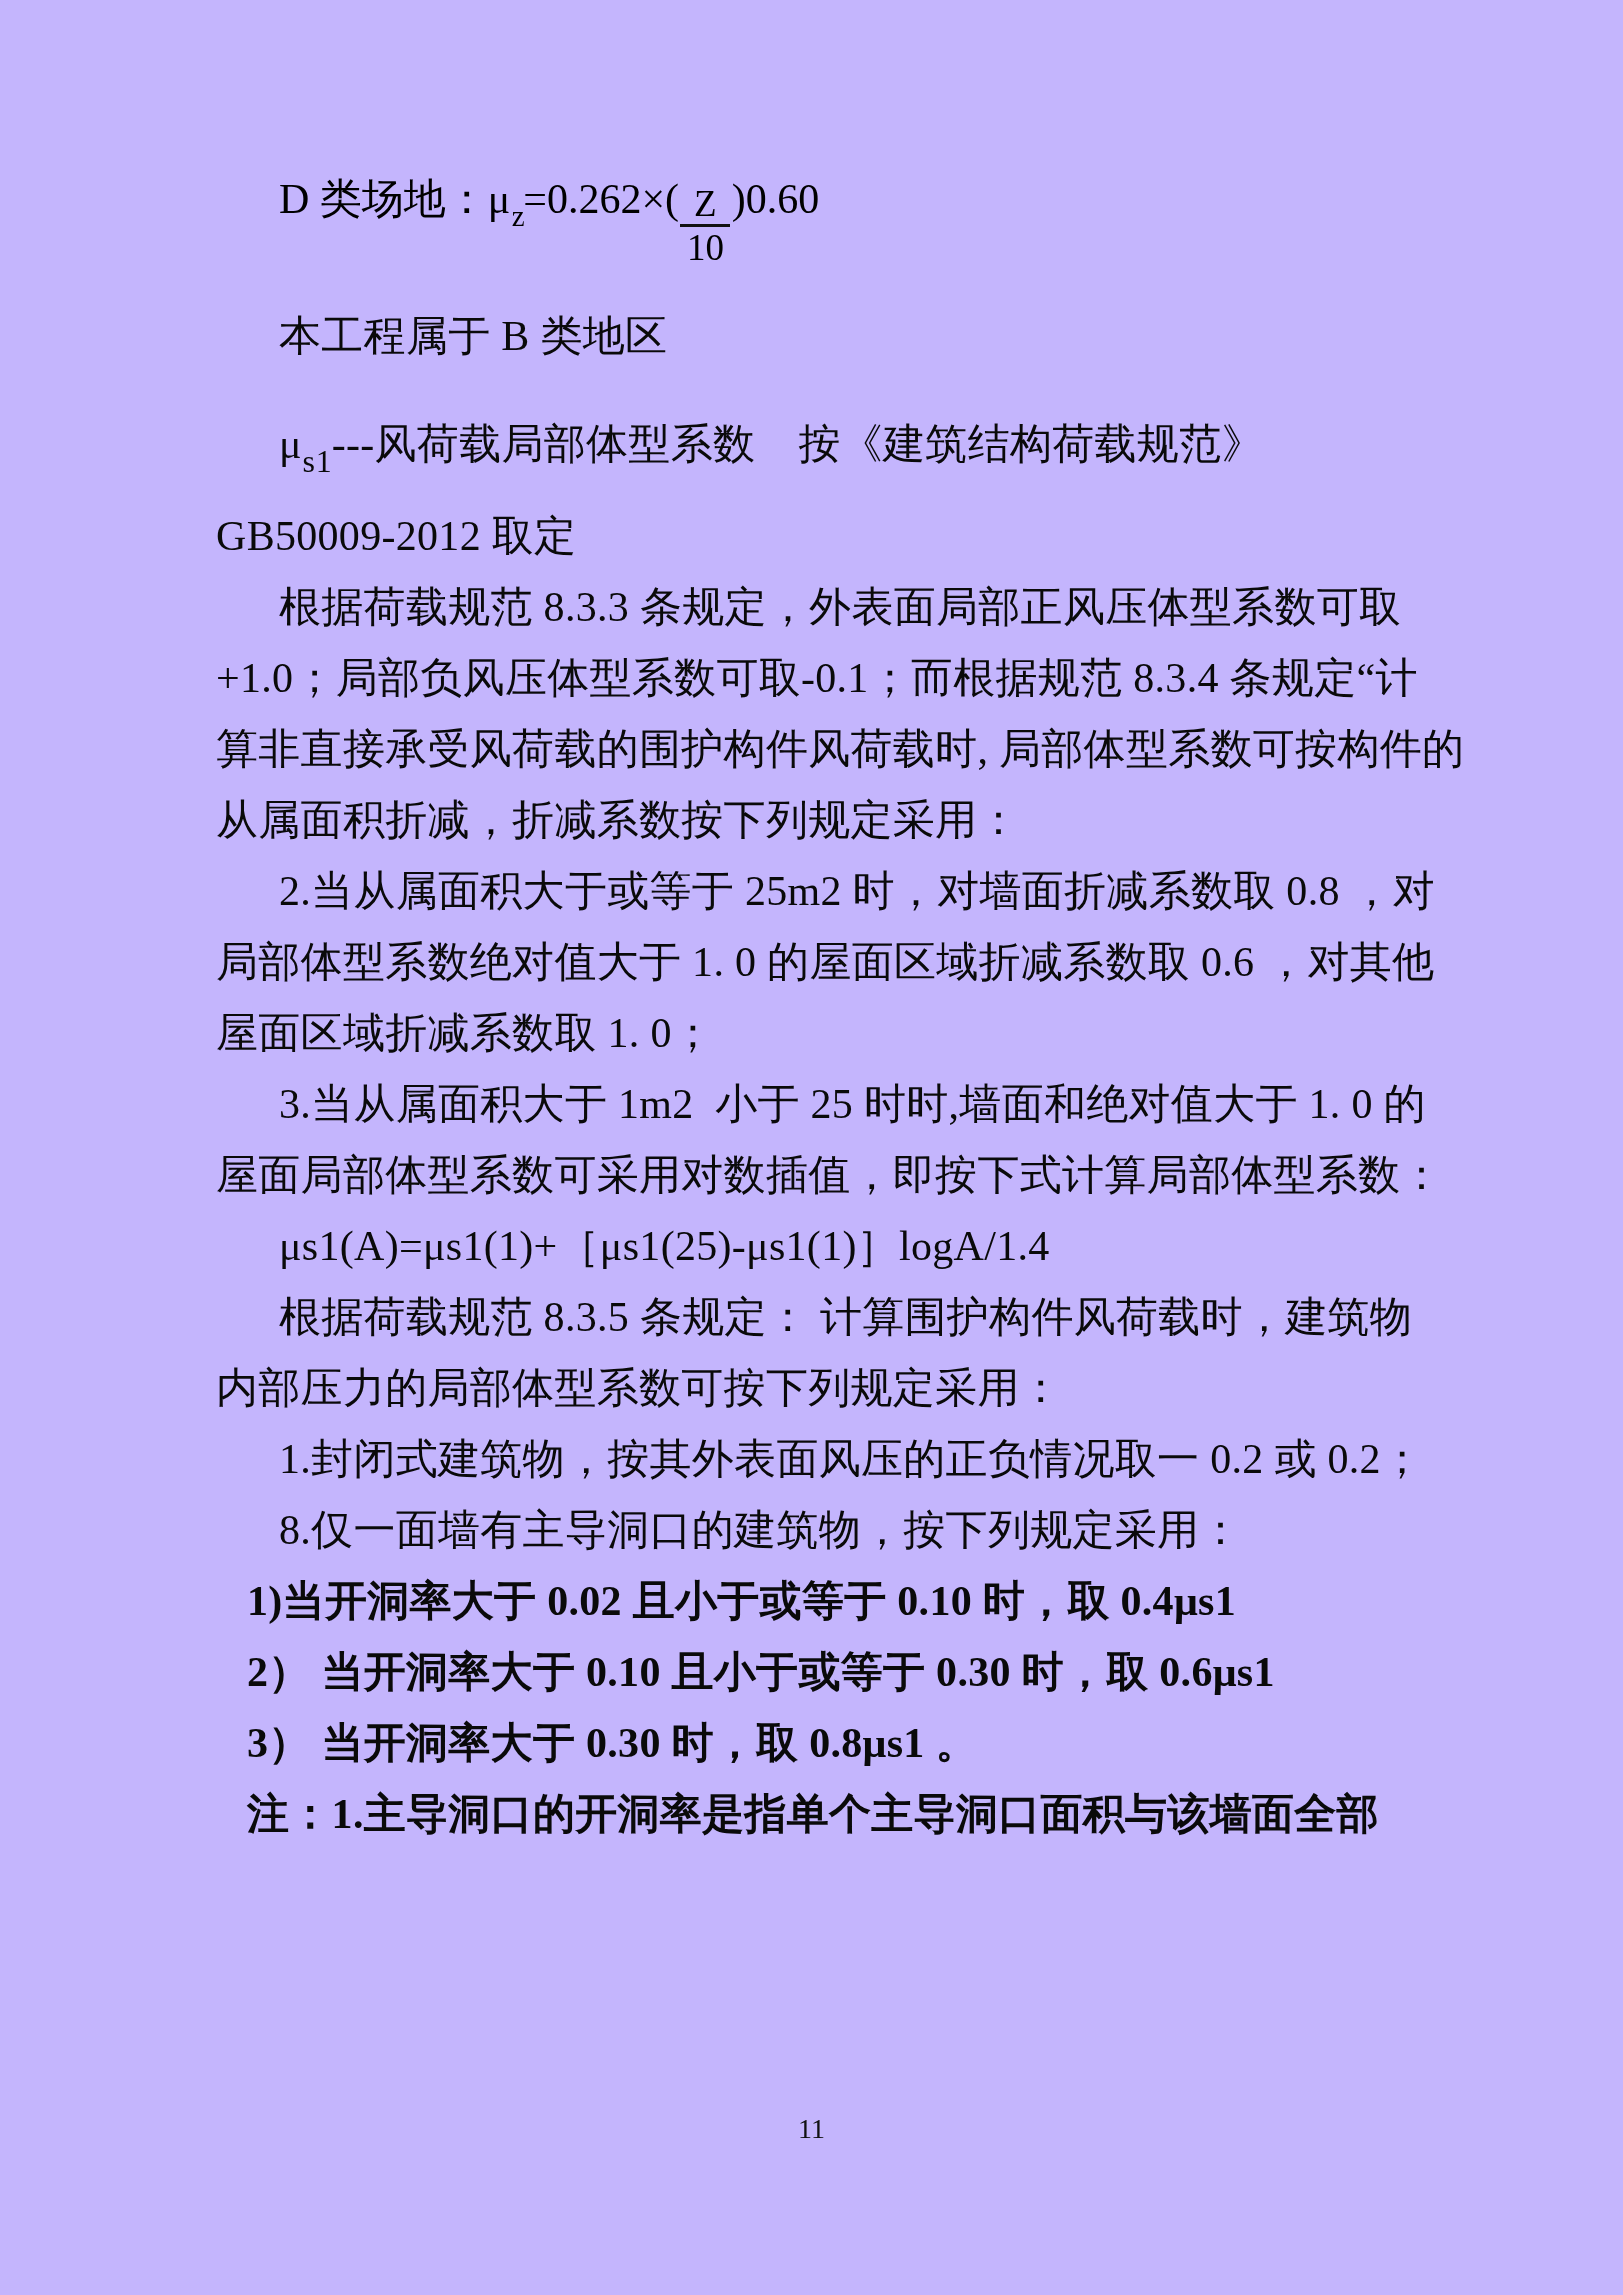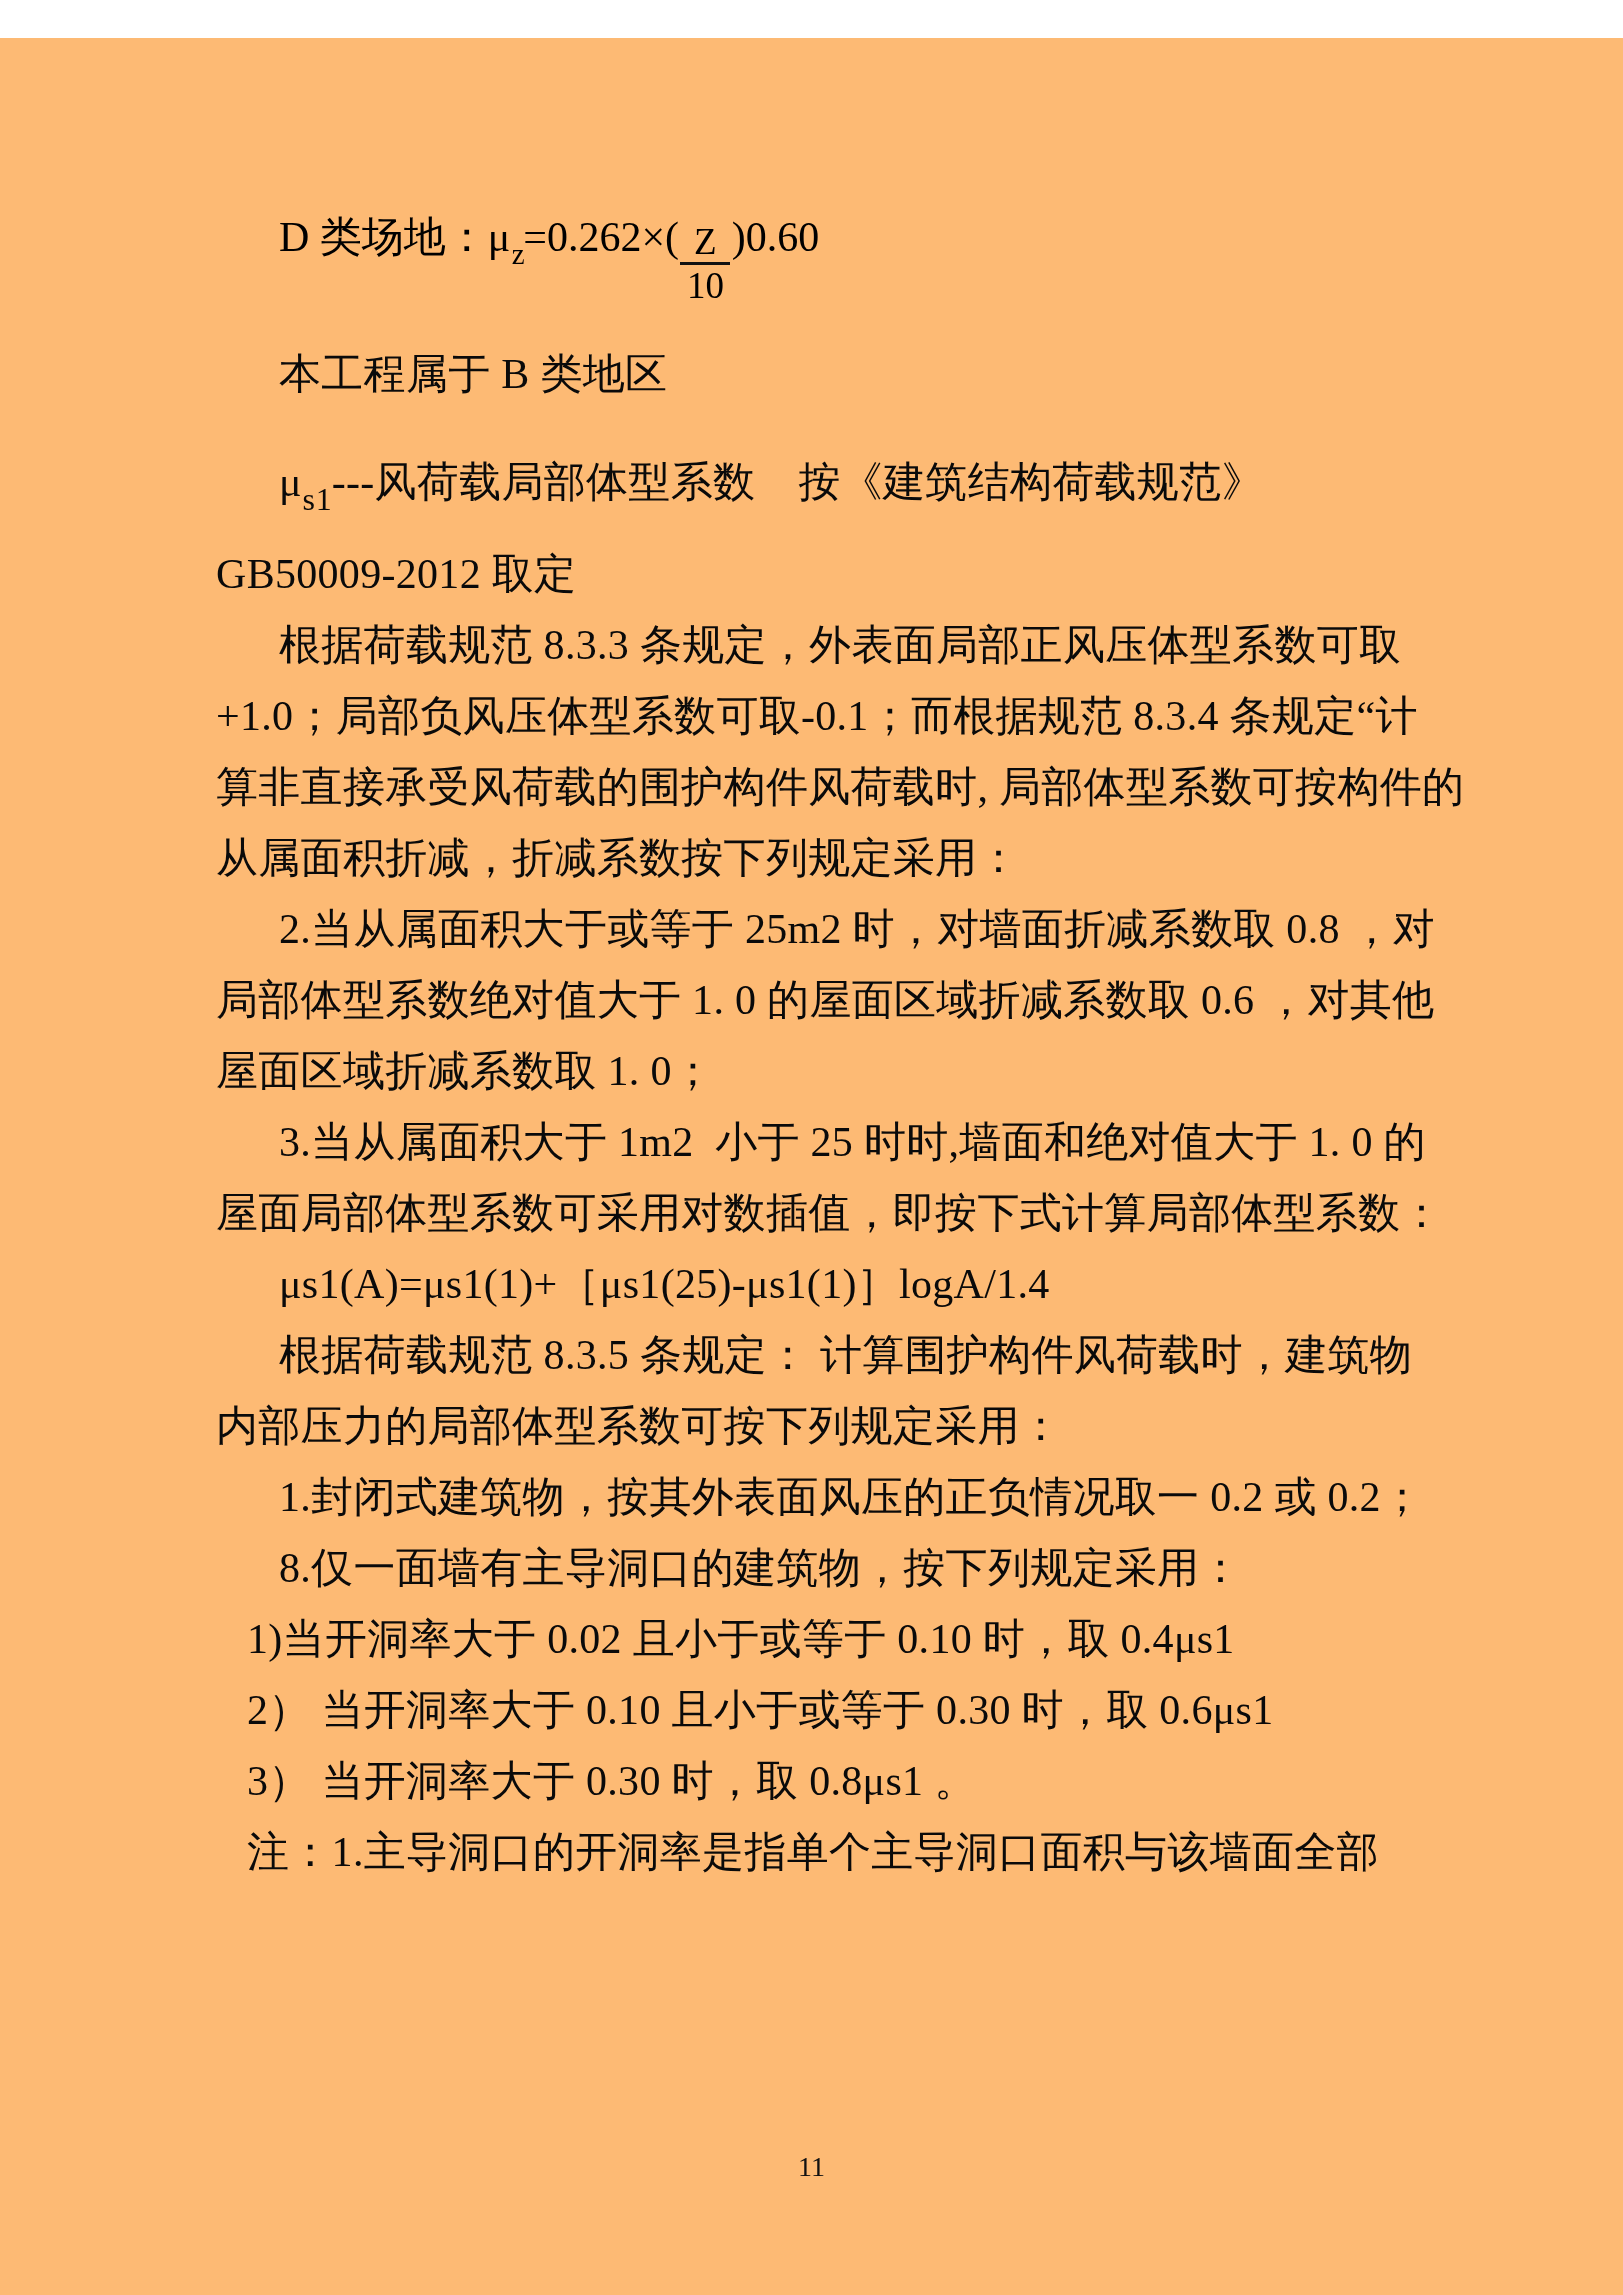--- a/index.html
+++ b/index.html
@@ -14,43 +14,42 @@
     position: relative;
     overflow: hidden;
     font-family: "Liberation Serif", "DejaVu Serif", serif;
     color: #000000;
     -webkit-font-smoothing: antialiased;
   }
 
   .page {
     position: absolute;
     inset: 0;
-    background: #fdba74;
-    margin-top: 38px;
+    background: #c4b5fd;
   }
 
   .content {
     position: absolute;
     left: 216px;
     top: 164px;
     width: 1171px;
   }
 
   
   .line {
     font-size: 42px;
     line-height: 71px;
     letter-spacing: 0.3px;
     white-space: pre;
     color: #0a0a0a;
   }
 
   
   .indent-0  { padding-left: 0px; }
-  .indent-1  { padding-left: 31px; }
+  .indent-1  { padding-left: 31px; font-weight: bold; }
   .indent-2  { padding-left: 63px; }
 
   
   .gap-sm { height: 18.3px; }
   .gap-md { height: 37px; }
 
   
   .formula-row {
     display: flex;
     align-items: baseline;

